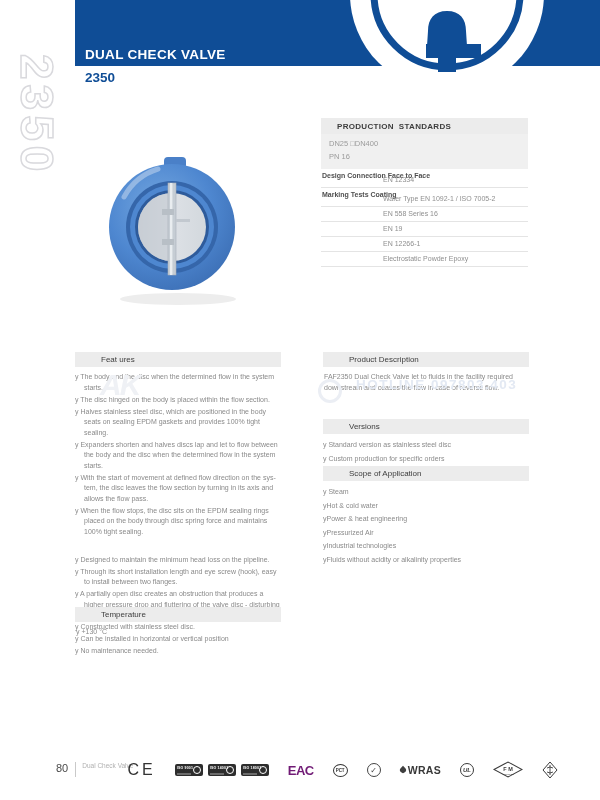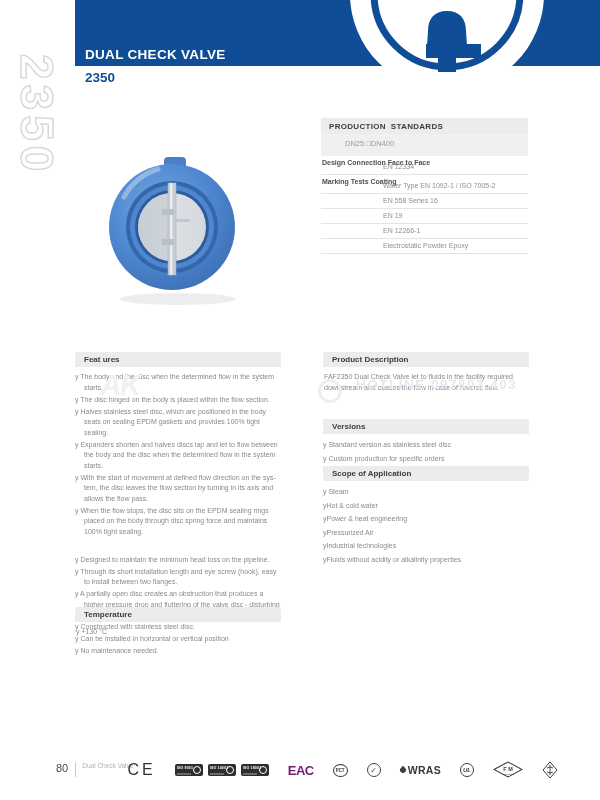--- a/index.html
+++ b/index.html
@@ -20,31 +20,31 @@
     position:absolute; left:10px; top:54px; writing-mode:vertical-rl;
     font-size:46px; font-weight:bold; letter-spacing:5px;
     color:transparent; -webkit-text-stroke:1.5px #d9d9dd;
   }
 
   
   .valve { position:absolute; left:104px; top:153px; width:152px; height:155px; }
 
   
   .std { position:absolute; left:321px; top:118px; width:207px; }
-  .std-h { background:#ececec; padding:4px 8px 3px; font-size:8px; font-weight:bold; color:#3d3d3d; white-space:pre; letter-spacing:.3px; }
-  .std-dn { background:#f0f0f0; padding:4px 24px 5px; font-size:7.5px; color:#9b9b9b; line-height:1.7; }
+  .std-h { background:#ececec; padding:4px 16px 3px; font-size:8px; font-weight:bold; color:#3d3d3d; white-space:pre; letter-spacing:.3px; }
+  .std-dn { background:#f0f0f0; padding:4px 8px 5px; font-size:7.5px; color:#9b9b9b; line-height:1.7; }
   .gl { font-size:7px; font-weight:bold; color:#4f4f4f; padding:3px 0 0 1px; }
   .gv-list .gv { font-size:7px; color:#8f8f8f; padding:3px 0 4px 62px; border-bottom:1px solid #e4e4e4; }
   .gv-list .gv:first-child { margin-top:-6px; }
 
   
   .col-l { position:absolute; left:75px;  top:352px; width:206px; }
   .col-r { position:absolute; left:323px; top:352px; width:206px; }
   .temp  { position:absolute; left:75px;  top:607px; width:206px; }
-  .sec-h { background:#ececec; font-size:8px; font-weight:bold; color:#3d3d3d; padding:3px 0 3px 9px; margin-bottom:5px; }
+  .sec-h { background:#ececec; font-size:8px; font-weight:normal; color:#3d3d3d; padding:3px 0 3px 26px; margin-bottom:5px; }
   ul.blist { list-style:none; }
   ul.blist li { font-size:7px; color:#8a8a8a; line-height:1.5; padding-left:9px; text-indent:-9px; margin-bottom:1.5px; }
   ul.blist.wide li { line-height:1.65; margin-bottom:2px; }
   .gap { height:16px; }
   .para { font-size:7px; color:#8a8a8a; line-height:1.5; padding-left:1px; }
   .mt12 { margin-top:26px; } .mt14 { }
 
   
   .wm { position:absolute; pointer-events:none;text-align:center; }
   .wm-mono { left:100px; top:368px; font-size:30px; font-weight:bold; font-style:italic; color:#eff1f5; letter-spacing:-2px; }
@@ -115,20 +115,21 @@
     <rect x="58" y="56" width="12" height="6" fill="#b8bfc6"></rect>
     <rect x="58" y="86" width="12" height="6" fill="#b8bfc6"></rect>
     <rect x="72" y="66" width="14" height="3" fill="#c2c8cf"></rect>
     <path d="M20 44 A58 58 0 0 1 54 16" fill="none" stroke="#ffffff" stroke-opacity="0.35" stroke-width="5" stroke-linecap="round"></path>
   </svg>
 
   <div class="std">
     <div class="std-h">PRODUCTION  STANDARDS</div>
     <div class="std-dn">
       <div>DN25 □DN400</div>
+      <div>PN 16</div>
     </div>
     <div>
       <div class="gl">Design Connection Face to Face</div>
       <div class="gv-list">
           <div class="gv">EN 12334</div>
         </div>
     </div>
     <div>
       <div class="gl">Marking Tests Coating</div>
       <div class="gv-list">

